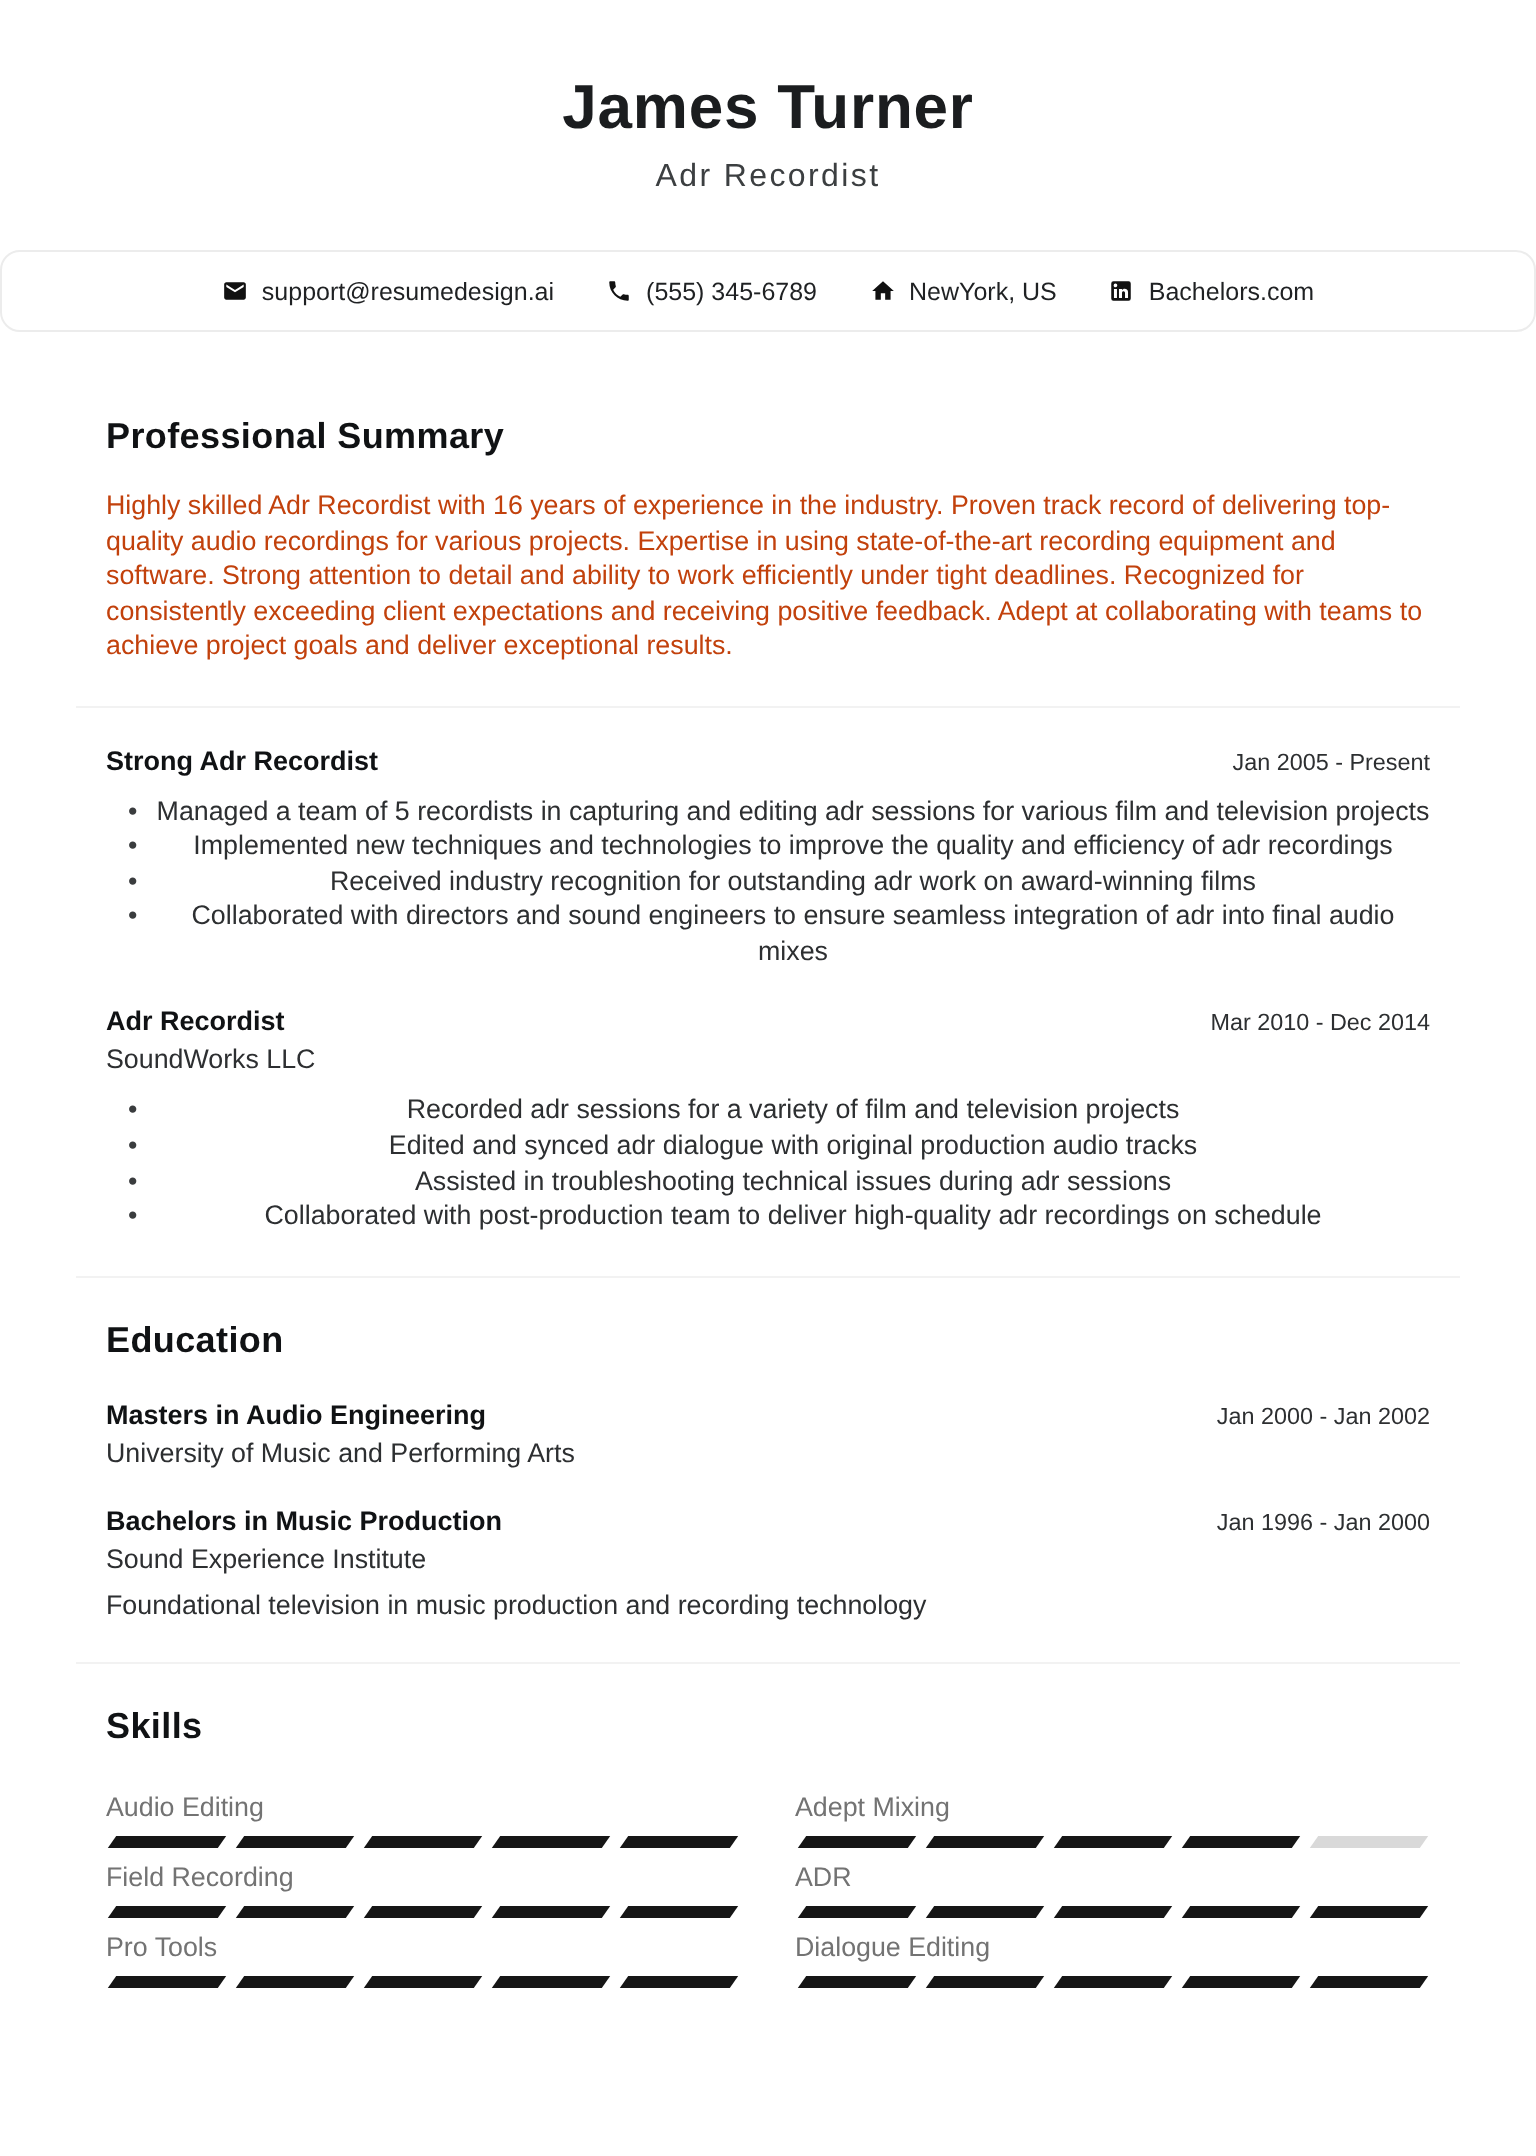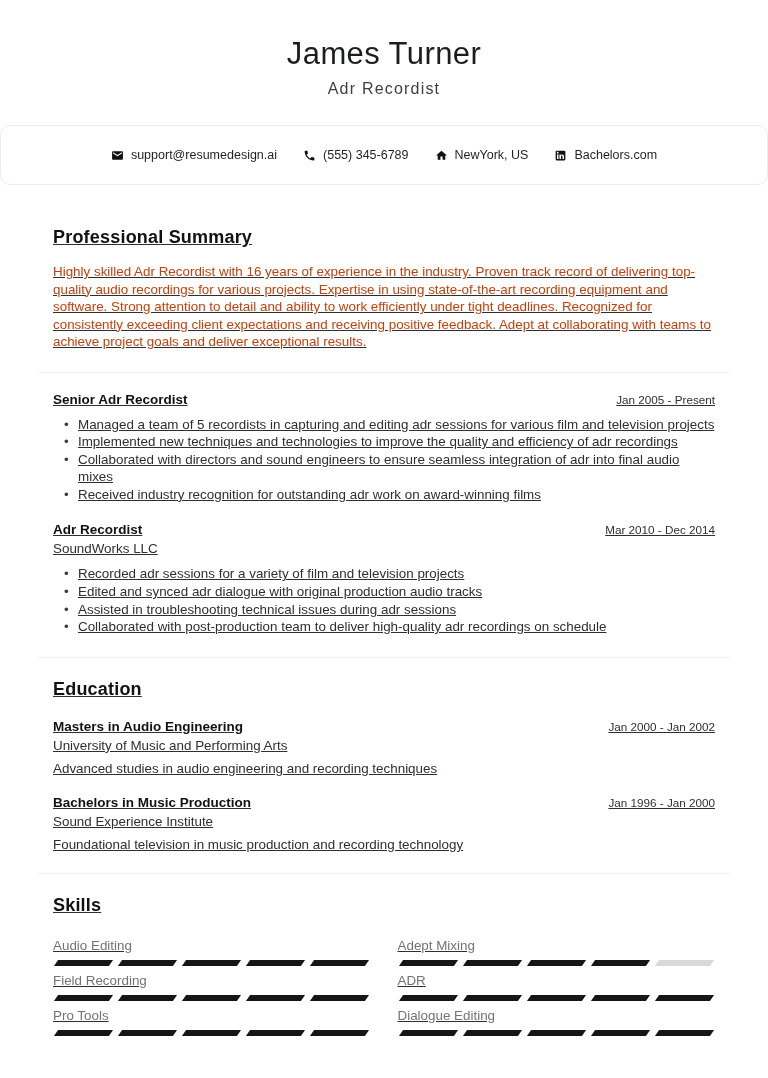--- a/index.html
+++ b/index.html
@@ -11,52 +11,52 @@
     color: #2d2f31;
     -webkit-font-smoothing: antialiased;
   }
   .page { width: 768px; }
 
   
   header { text-align: center; padding-top: 36px; }
   .name {
     margin: 0;
     font-size: 31px;
-    font-weight: 400;
+    font-weight: 700;
     letter-spacing: 0.4px;
     color: #1b1d1f;
   }
   .subtitle {
     margin-top: 8px;
     font-size: 16px;
     letter-spacing: 1.2px;
     color: #3c3f41;
   }
 
   
   .contact-bar {
     margin-top: 27px;
-    height: 60px;
+    height: 41px;
     box-sizing: border-box;
     border: 1px solid #ececec;
     border-radius: 10px;
     background: #fff;
     display: flex;
     justify-content: center;
     align-items: center;
     gap: 26px;
     font-size: 12.5px;
     color: #1f2123;
   }
   .contact-item { display: flex; align-items: center; gap: 7px; cursor: pointer; }
   .contact-item svg { width: 13px; height: 13px; fill: #111; flex: none; }
 
   
   main { padding: 0 38px; }
-  .pad { padding: 0 15px; text-decoration: underline; }
+  .pad { padding: 0 15px; }
   h2.section-heading {
     margin: 0;
     padding-top: 21px;
     font-size: 18px;
     font-weight: 700;
     color: #101214;
     letter-spacing: 0.2px;
   }
   #summary-section h2.section-heading { padding-top: 42px; }
   .summary-text {
@@ -74,21 +74,21 @@
   
   .entry { margin-top: 19px; }
   .entry-header {
     display: flex;
     justify-content: space-between;
     align-items: baseline;
   }
   .entry-title { font-size: 13.5px; font-weight: 700; color: #101214; }
   .entry-dates { font-size: 11.7px; color: #2d2f31; white-space: nowrap; }
   .entry-sub { margin-top: 4px; font-size: 13.4px; color: #2d2f31; }
-  ul.bullets { margin: 9px 0 0 0; padding: 0; list-style: none; }
+  ul.bullets { margin: 9px 0 0 0; padding: 0; list-style: none; text-align: center; }
   ul.bullets li {
     position: relative;
     padding-left: 25px;
     font-size: 13.4px;
     line-height: 17.6px;
     color: #2d2f31;
   }
   ul.bullets li::before {
     content: "\2022";
     position: absolute;
@@ -152,28 +152,28 @@
       <h2 class="section-heading">Professional Summary</h2>
       <p class="summary-text">Highly skilled Adr Recordist with 16 years of experience in the industry. Proven track record of delivering top-quality audio recordings for various projects. Expertise in using state-of-the-art recording equipment and software. Strong attention to detail and ability to work efficiently under tight deadlines. Recognized for consistently exceeding client expectations and receiving positive feedback. Adept at collaborating with teams to achieve project goals and deliver exceptional results.</p>
     </section>
 
     <hr class="divider">
 
     <section id="experience-section" class="pad">
       <div id="jobs">
           <div class="entry">
     <div class="entry-header">
-      <span class="entry-title">Senior Adr Recordist</span>
+      <span class="entry-title">Strong Adr Recordist</span>
       <span class="entry-dates">Jan 2005 - Present</span>
     </div>
     <ul class="bullets">
               <li>Managed a team of 5 recordists in capturing and editing adr sessions for various film and television projects</li>
               <li>Implemented new techniques and technologies to improve the quality and efficiency of adr recordings</li>
+              <li>Received industry recognition for outstanding adr work on award-winning films</li>
               <li>Collaborated with directors and sound engineers to ensure seamless integration of adr into final audio mixes</li>
-              <li>Received industry recognition for outstanding adr work on award-winning films</li>
             </ul>
   </div>
           <div class="entry">
     <div class="entry-header">
       <span class="entry-title">Adr Recordist</span>
       <span class="entry-dates">Mar 2010 - Dec 2014</span>
     </div>
     <div class="entry-sub">SoundWorks LLC</div>
     <ul class="bullets">
               <li>Recorded adr sessions for a variety of film and television projects</li>
@@ -189,21 +189,20 @@
 
     <section id="education-section" class="pad">
       <h2 class="section-heading">Education</h2>
       <div id="degrees">
           <div class="entry">
     <div class="entry-header">
       <span class="entry-title">Masters in Audio Engineering</span>
       <span class="entry-dates">Jan 2000 - Jan 2002</span>
     </div>
     <div class="entry-sub">University of Music and Performing Arts</div>
-    <div class="degree-desc">Advanced studies in audio engineering and recording techniques</div>
   </div>
           <div class="entry">
     <div class="entry-header">
       <span class="entry-title">Bachelors in Music Production</span>
       <span class="entry-dates">Jan 1996 - Jan 2000</span>
     </div>
     <div class="entry-sub">Sound Experience Institute</div>
     <div class="degree-desc">Foundational television in music production and recording technology</div>
   </div>
         </div>

